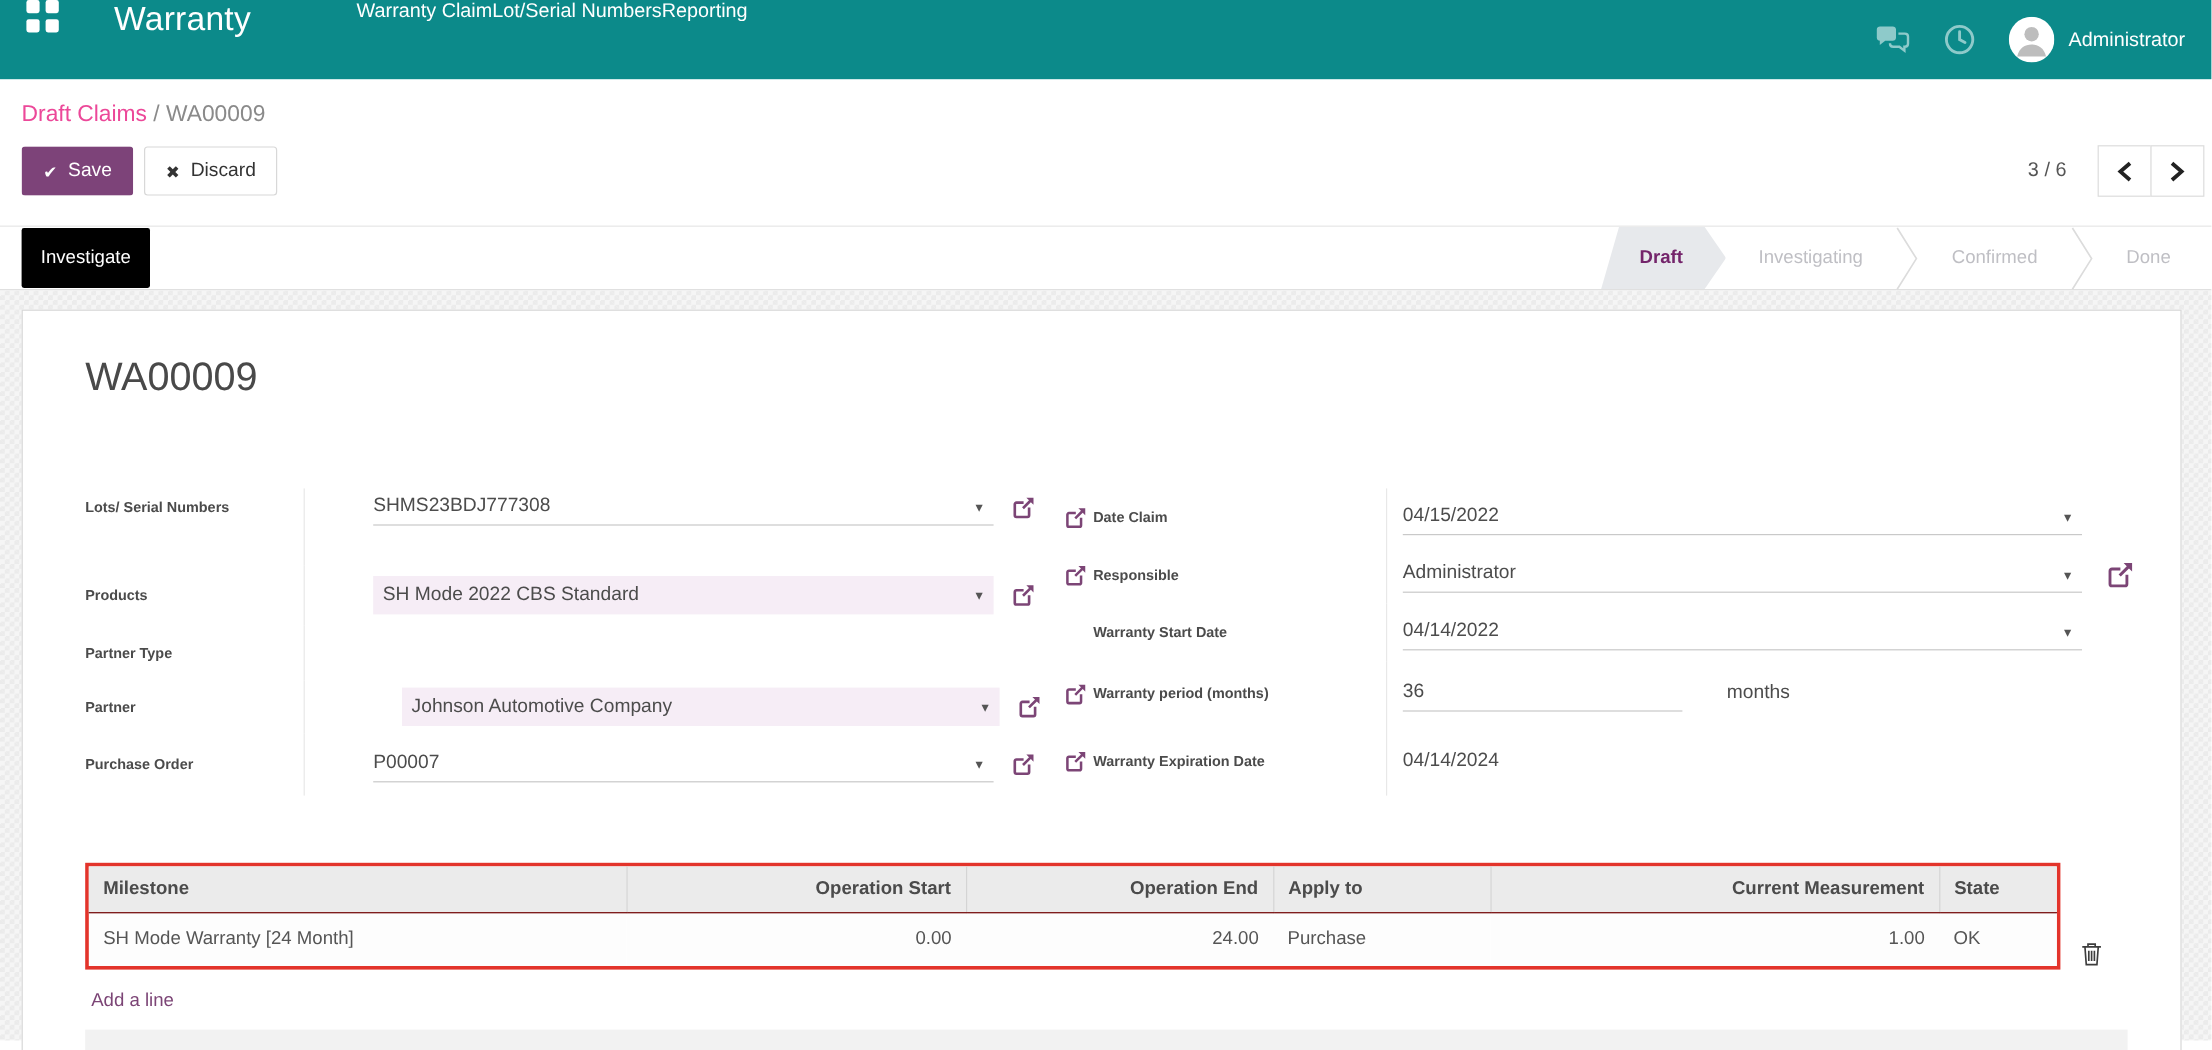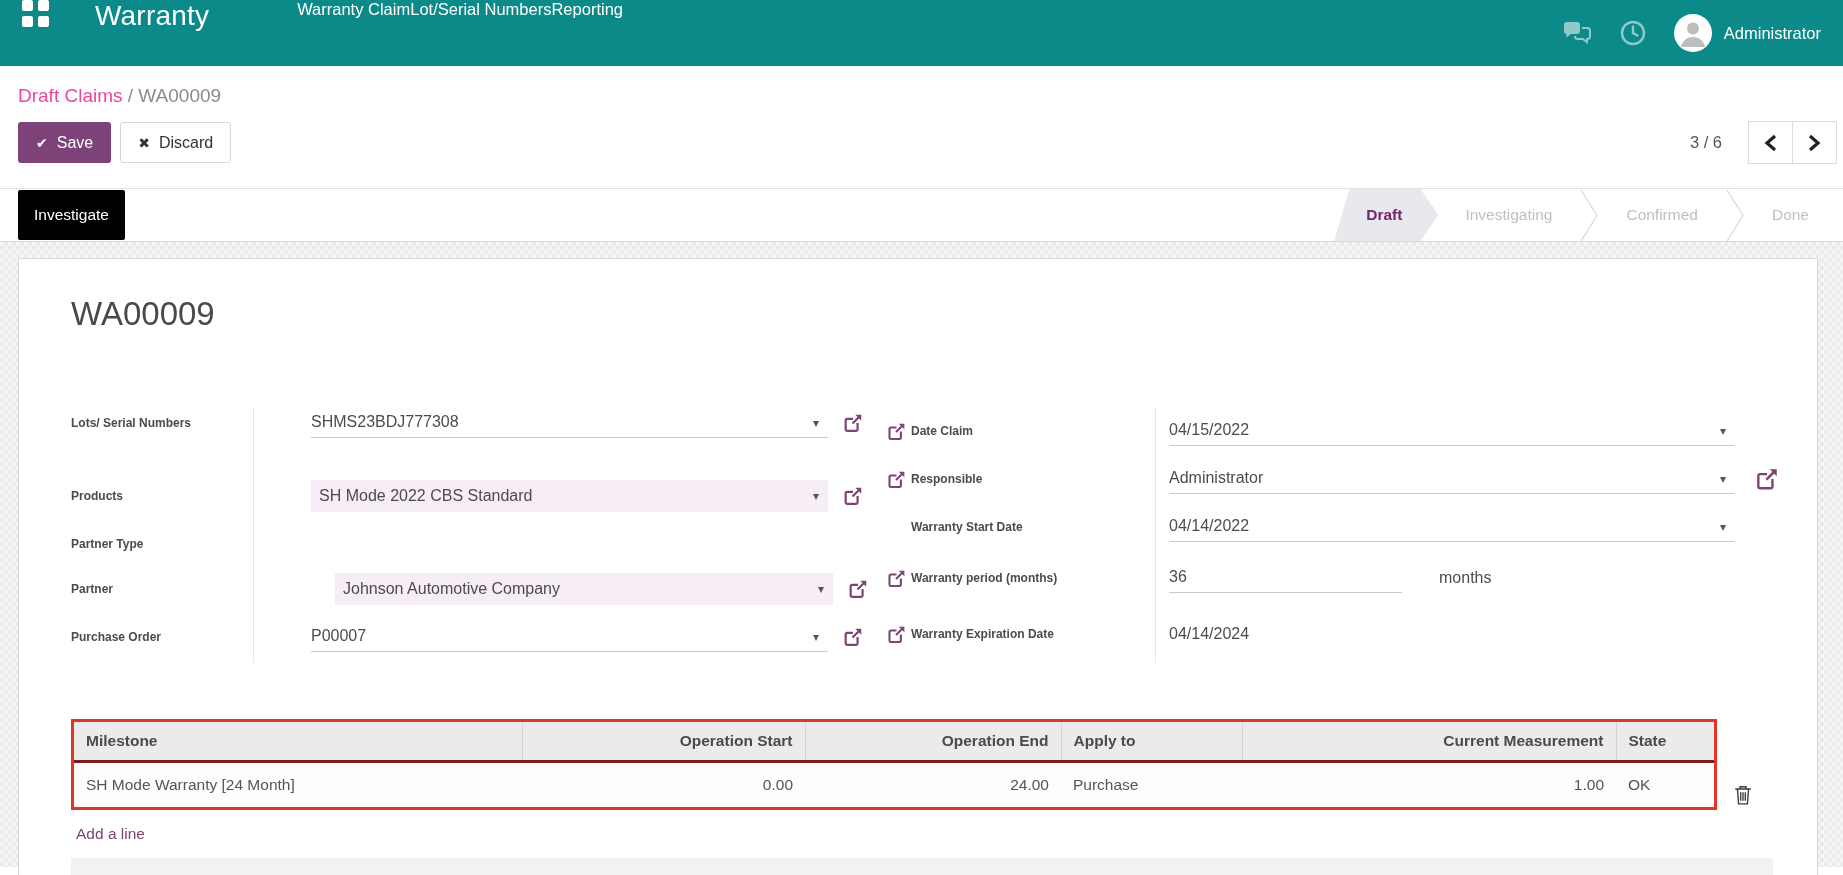--- a/index.html
+++ b/index.html
@@ -88,21 +88,21 @@
   .selchev { position:absolute; right:10px; top:50%; transform:translateY(-42%); }
   .ext-link { margin-left:14px; display:flex; align-items:center; cursor:pointer; flex:none; }
   .unit { font-size:16px; color:#4c4c4c; margin-left:37px; }
   .inp.short { width:233px; flex:none; }
 
   
   .milestone-wrap { display:flex; align-items:flex-start; margin-top:56px; }
   .table-box { border:3px solid #e3342b; }
   table { border-collapse:collapse; table-layout:fixed; width:1640px; font-size:15.5px; }
   th { background:#ebebeb; color:#4b4b4b; font-weight:700; text-align:left;
-    padding:10px 12px; border-right:1px solid #d4d4d4; border-bottom:3px solid #7f1d1d; }
+    padding:10px 12px; border-right:1px solid #d4d4d4; border-bottom:1px solid #7f1d1d; }
   th:last-child { border-right:none; }
   td { background:#fdfdfd; color:#555; padding:13px 12px; cursor:pointer; white-space:nowrap;
     overflow:hidden; }
   .num { text-align:right; }
   .trash-cell { margin:66px 0 0 17px; cursor:pointer; }
   .add-line { margin:15px 0 0 5px; font-size:15.5px; color:#7c4576; cursor:pointer;
     width:fit-content; }
   .bottom-strip { margin-top:15px; height:18px; width:1702px; background:#f2f2f2; }
 </style>
 </head>

